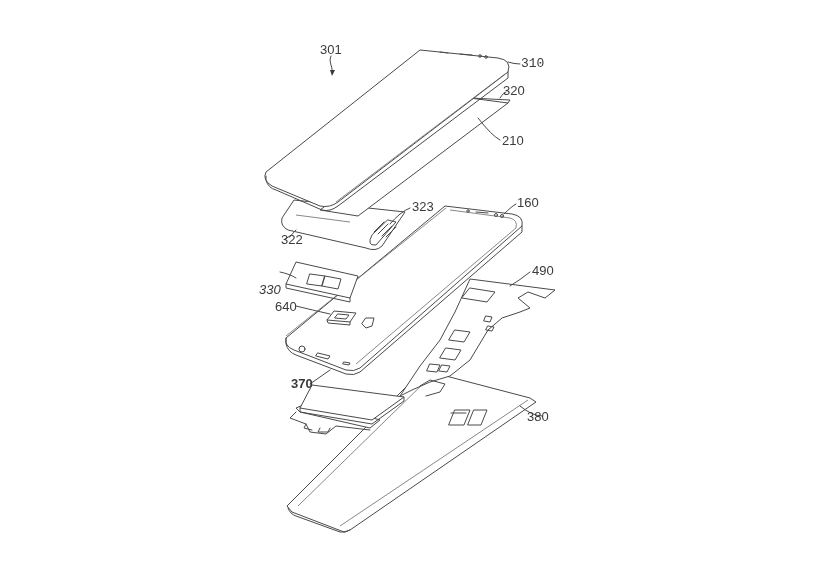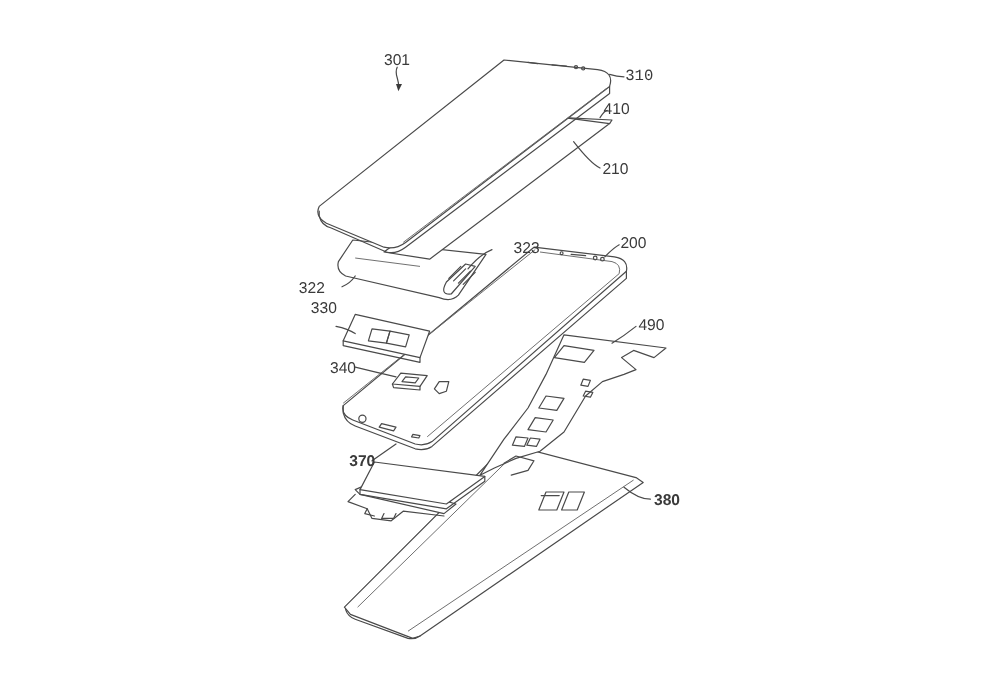--- a/index.html
+++ b/index.html
@@ -113,22 +113,22 @@
     <path class="ln" d="M280,272 Q290,274 296,278"></path>
     <path class="ln" d="M296,306 Q312,310 330,314"></path>
     <path class="ln" d="M510,286 Q520,280 530,272"></path>
     <path class="ln" d="M310,384 L330,370"></path>
     <path class="ln" d="M520,406 Q532,416 542,416"></path>
   </g>
 </svg>
 
 <div class="lbl" style="left:320px;top:44px;">301</div>
 <div class="lbl" style="left:521px;top:58px;font-family:Liberation Mono, monospace;">310</div>
-<div class="lbl" style="left:503px;top:85px;">410</div>
+<div class="lbl" style="left:503px;top:85px;">320</div>
 <div class="lbl" style="left:502px;top:135px;">210</div>
-<div class="lbl" style="left:249px;top:234px;">322</div>
-<div class="lbl" style="left:428px;top:201px;">323</div>
-<div class="lbl" style="left:517px;top:197px;">200</div>
-<div class="lbl" style="left:259px;top:251px;">330</div>
-<div class="lbl" style="left:275px;top:301px;">340</div>
+<div class="lbl" style="left:281px;top:234px;">322</div>
+<div class="lbl" style="left:412px;top:201px;">323</div>
+<div class="lbl" style="left:517px;top:197px;">160</div>
+<div class="lbl" style="left:259px;top:284px;font-style:italic;">330</div>
+<div class="lbl" style="left:275px;top:301px;">640</div>
 <div class="lbl" style="left:532px;top:265px;">490</div>
 <div class="lbl" style="left:291px;top:378px;font-weight:bold;">370</div>
-<div class="lbl" style="left:545px;top:411px;font-weight:bold;">380</div>
+<div class="lbl" style="left:527px;top:411px;">380</div>
 
 </body></html>

